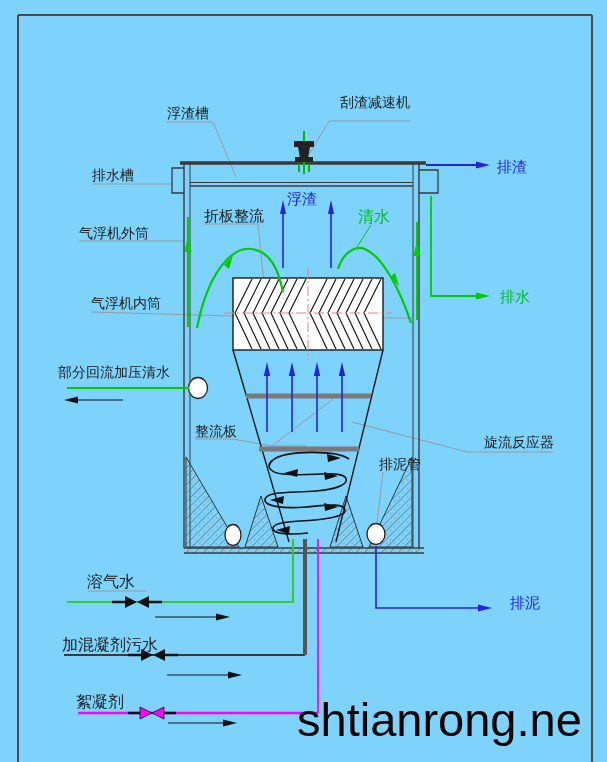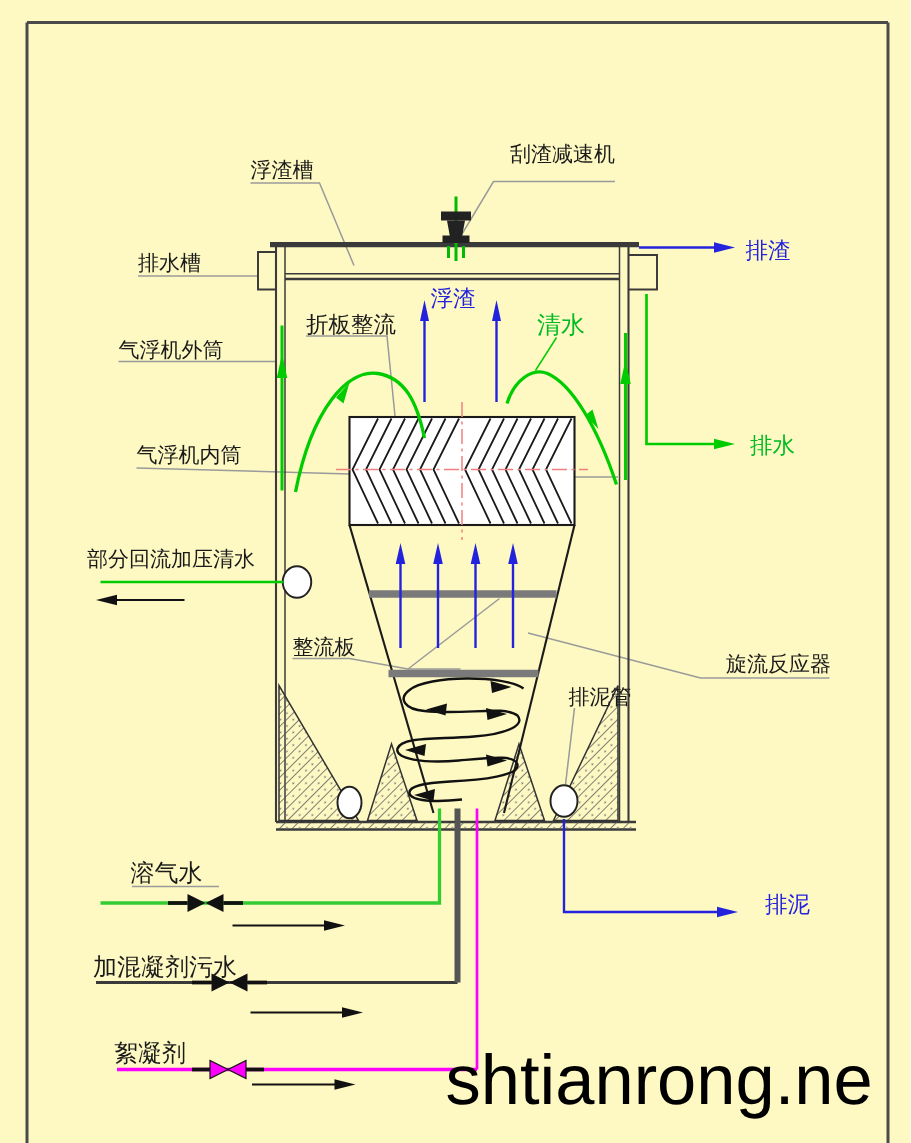--- a/index.html
+++ b/index.html
@@ -1,16 +1,16 @@
 <!DOCTYPE html>
 <html><head>
 <meta charset="utf-8">
 <style>
   html,body{margin:0;padding:0;background:#ffffff;}
-  .stage{position:relative;width:607px;height:762px;background:#fef9c3;overflow:hidden;
+  .stage{position:relative;width:607px;height:762px;background:#7dd3fc;overflow:hidden;
          font-family:"Liberation Sans", sans-serif;}
   svg{display:block;}
   text{font-family:"Liberation Sans","DejaVu Sans",sans-serif;}
   .lbl{fill:#1a1a1a;}
   .lbl-blue{fill:#2323dd;}
   .lbl-green{fill:#00bb22;}
   .wm{fill:#000;}
 </style>
 </head>
 <body>

